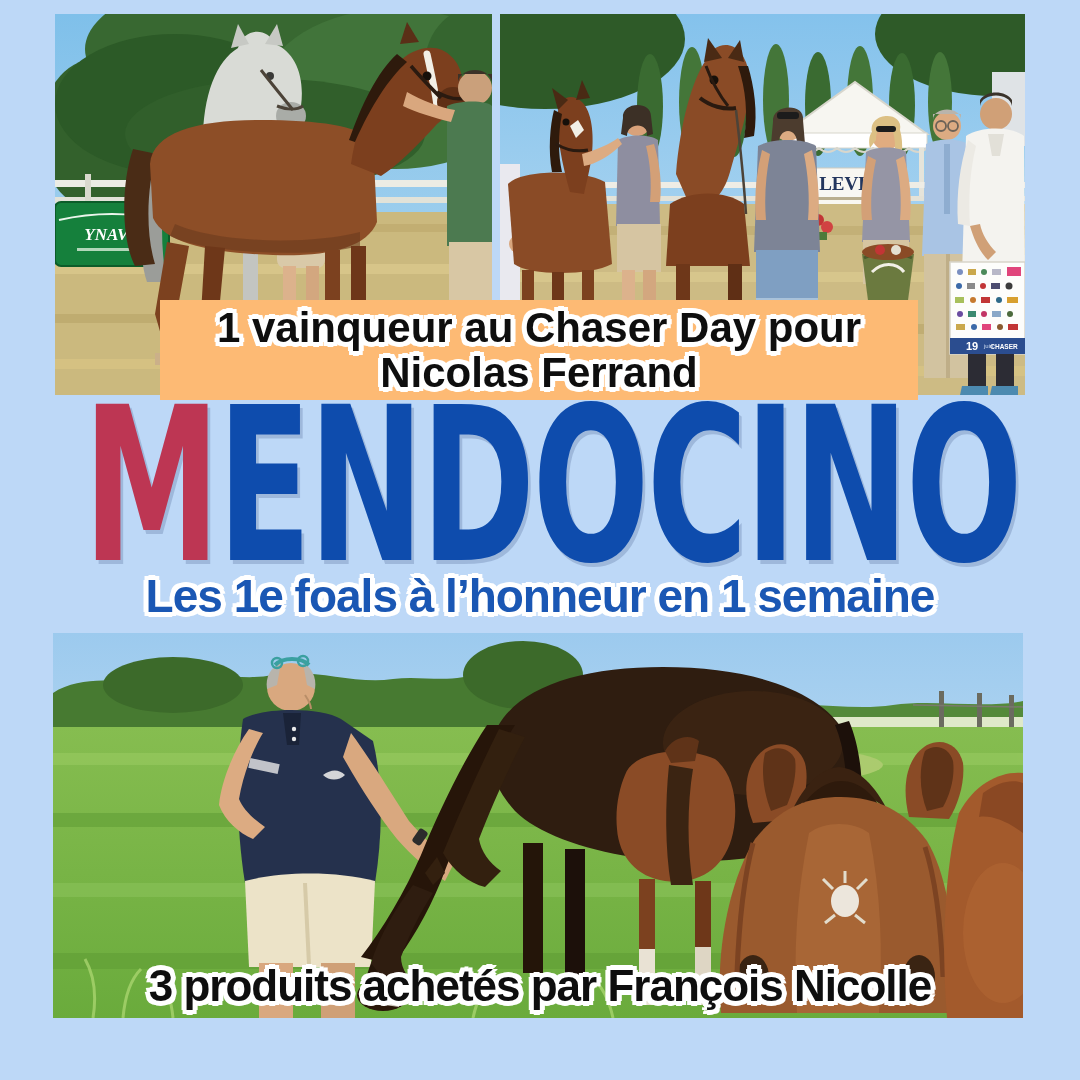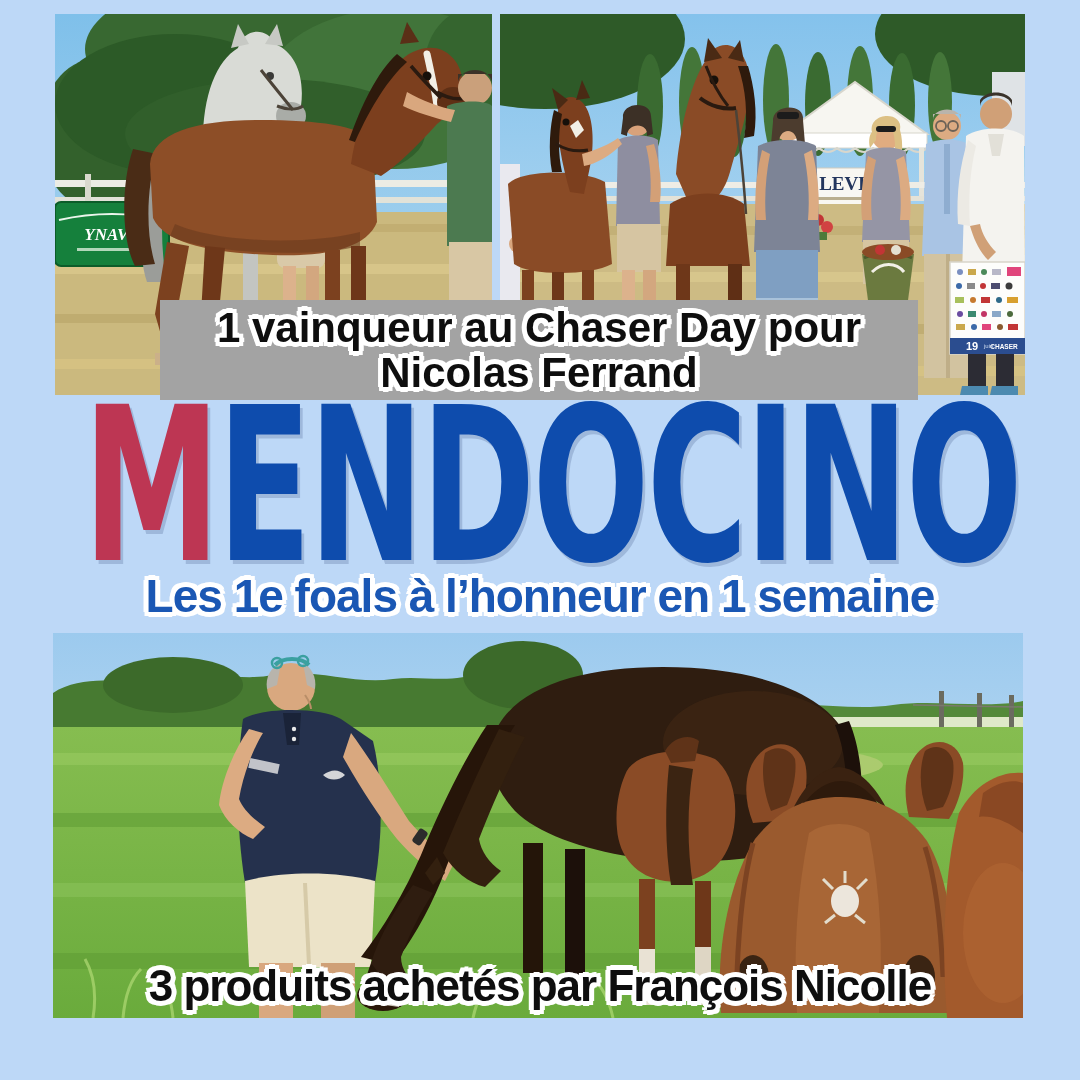--- a/index.html
+++ b/index.html
@@ -347,21 +347,21 @@
         <text x="484" y="334" font-size="6" fill="#cfdcf0">juin</text>
         <text x="504" y="335" font-size="6.5" font-weight="bold" fill="#ffffff" text-anchor="middle">CHASER</text>
         <rect x="468" y="340" width="18" height="32" fill="#2c2c34"></rect>
         <rect x="496" y="340" width="18" height="32" fill="#2c2c34"></rect>
         <path d="M462,372 h26 v9 h-28 Z" fill="#4c8ab0"></path>
         <path d="M492,372 h26 v9 h-28 Z" fill="#4c8ab0"></path>
       </g>
     </svg>
   </div>
 
-  <div id="top-caption-band" style="background-color: #a3a3a3;">
+  <div id="top-caption-band" style="background-color: #fdba74;">
     <div class="cap" style="color: rgb(14, 14, 14);">1 vainqueur au Chaser Day pour</div>
     <div class="cap" style="color: rgb(14, 14, 14);">Nicolas Ferrand</div>
   </div>
 
   <div id="main-title">
     <div class="title-inner"><span style="color: rgb(189, 54, 83);">M</span><span style="color: rgb(14, 76, 173);">ENDOCINO</span></div>
   </div>
 
   <div id="subtitle">
     <span class="cap" style="color: rgb(26, 87, 180);">Les 1e foals à l’honneur en 1 semaine</span>

